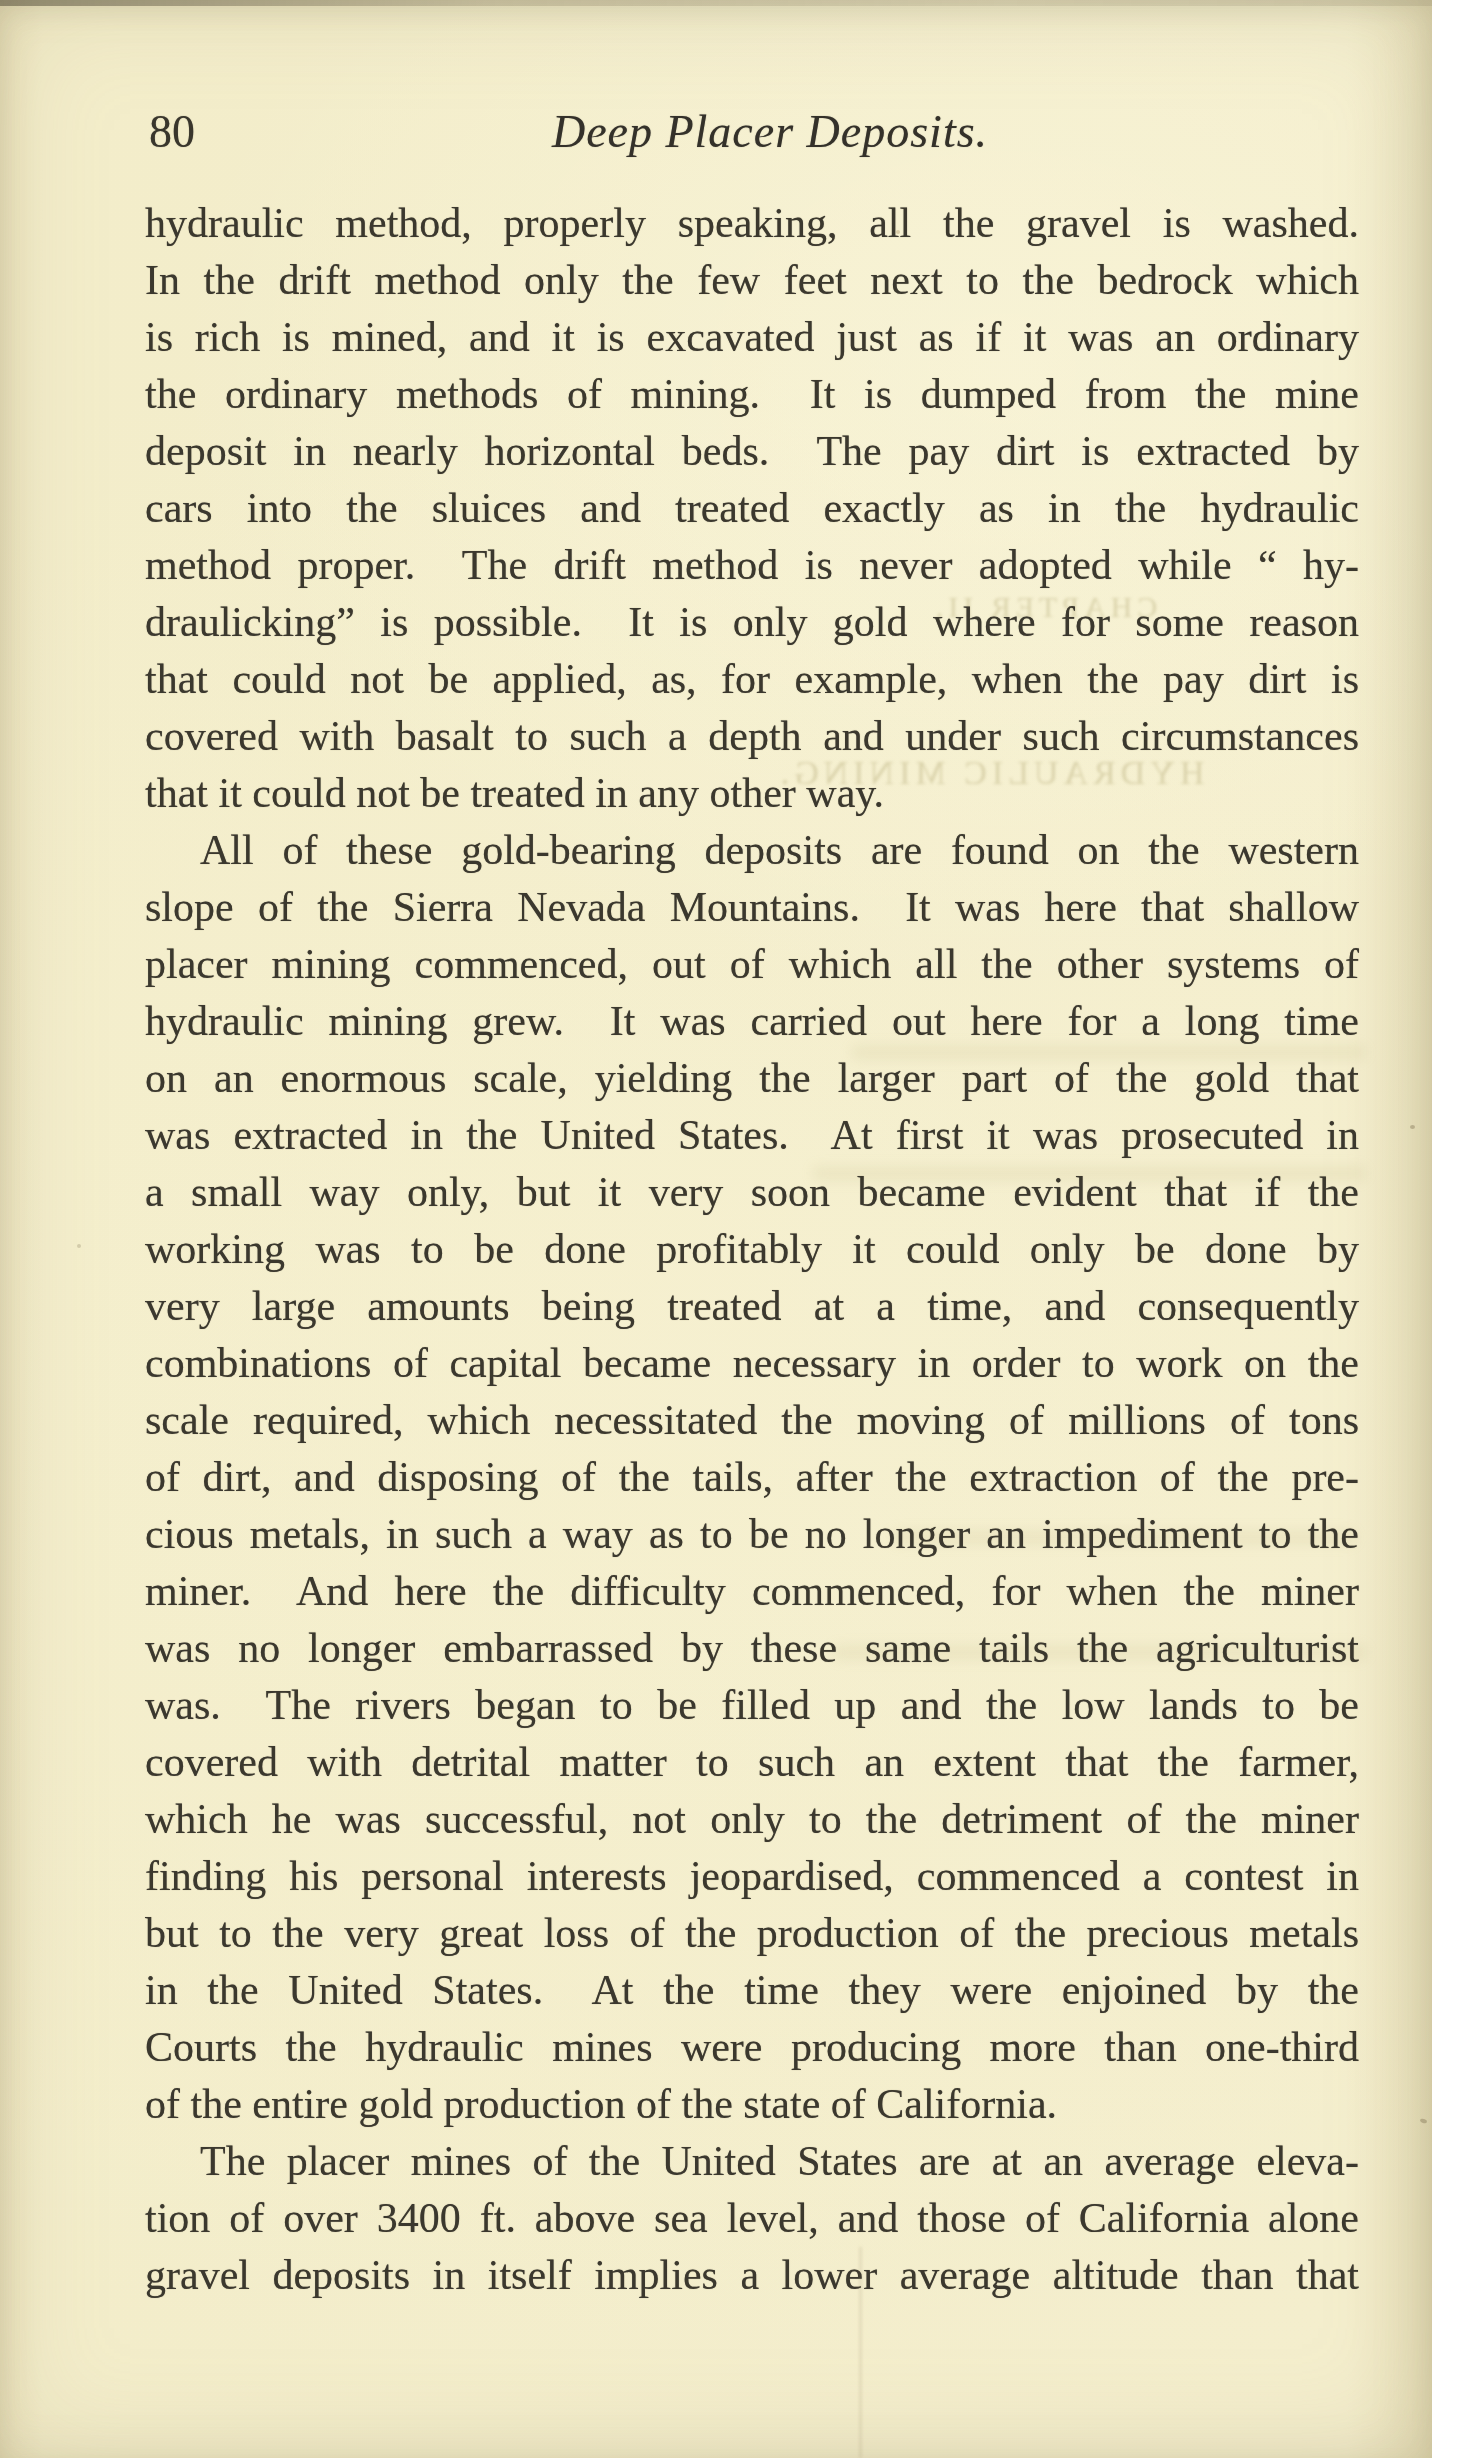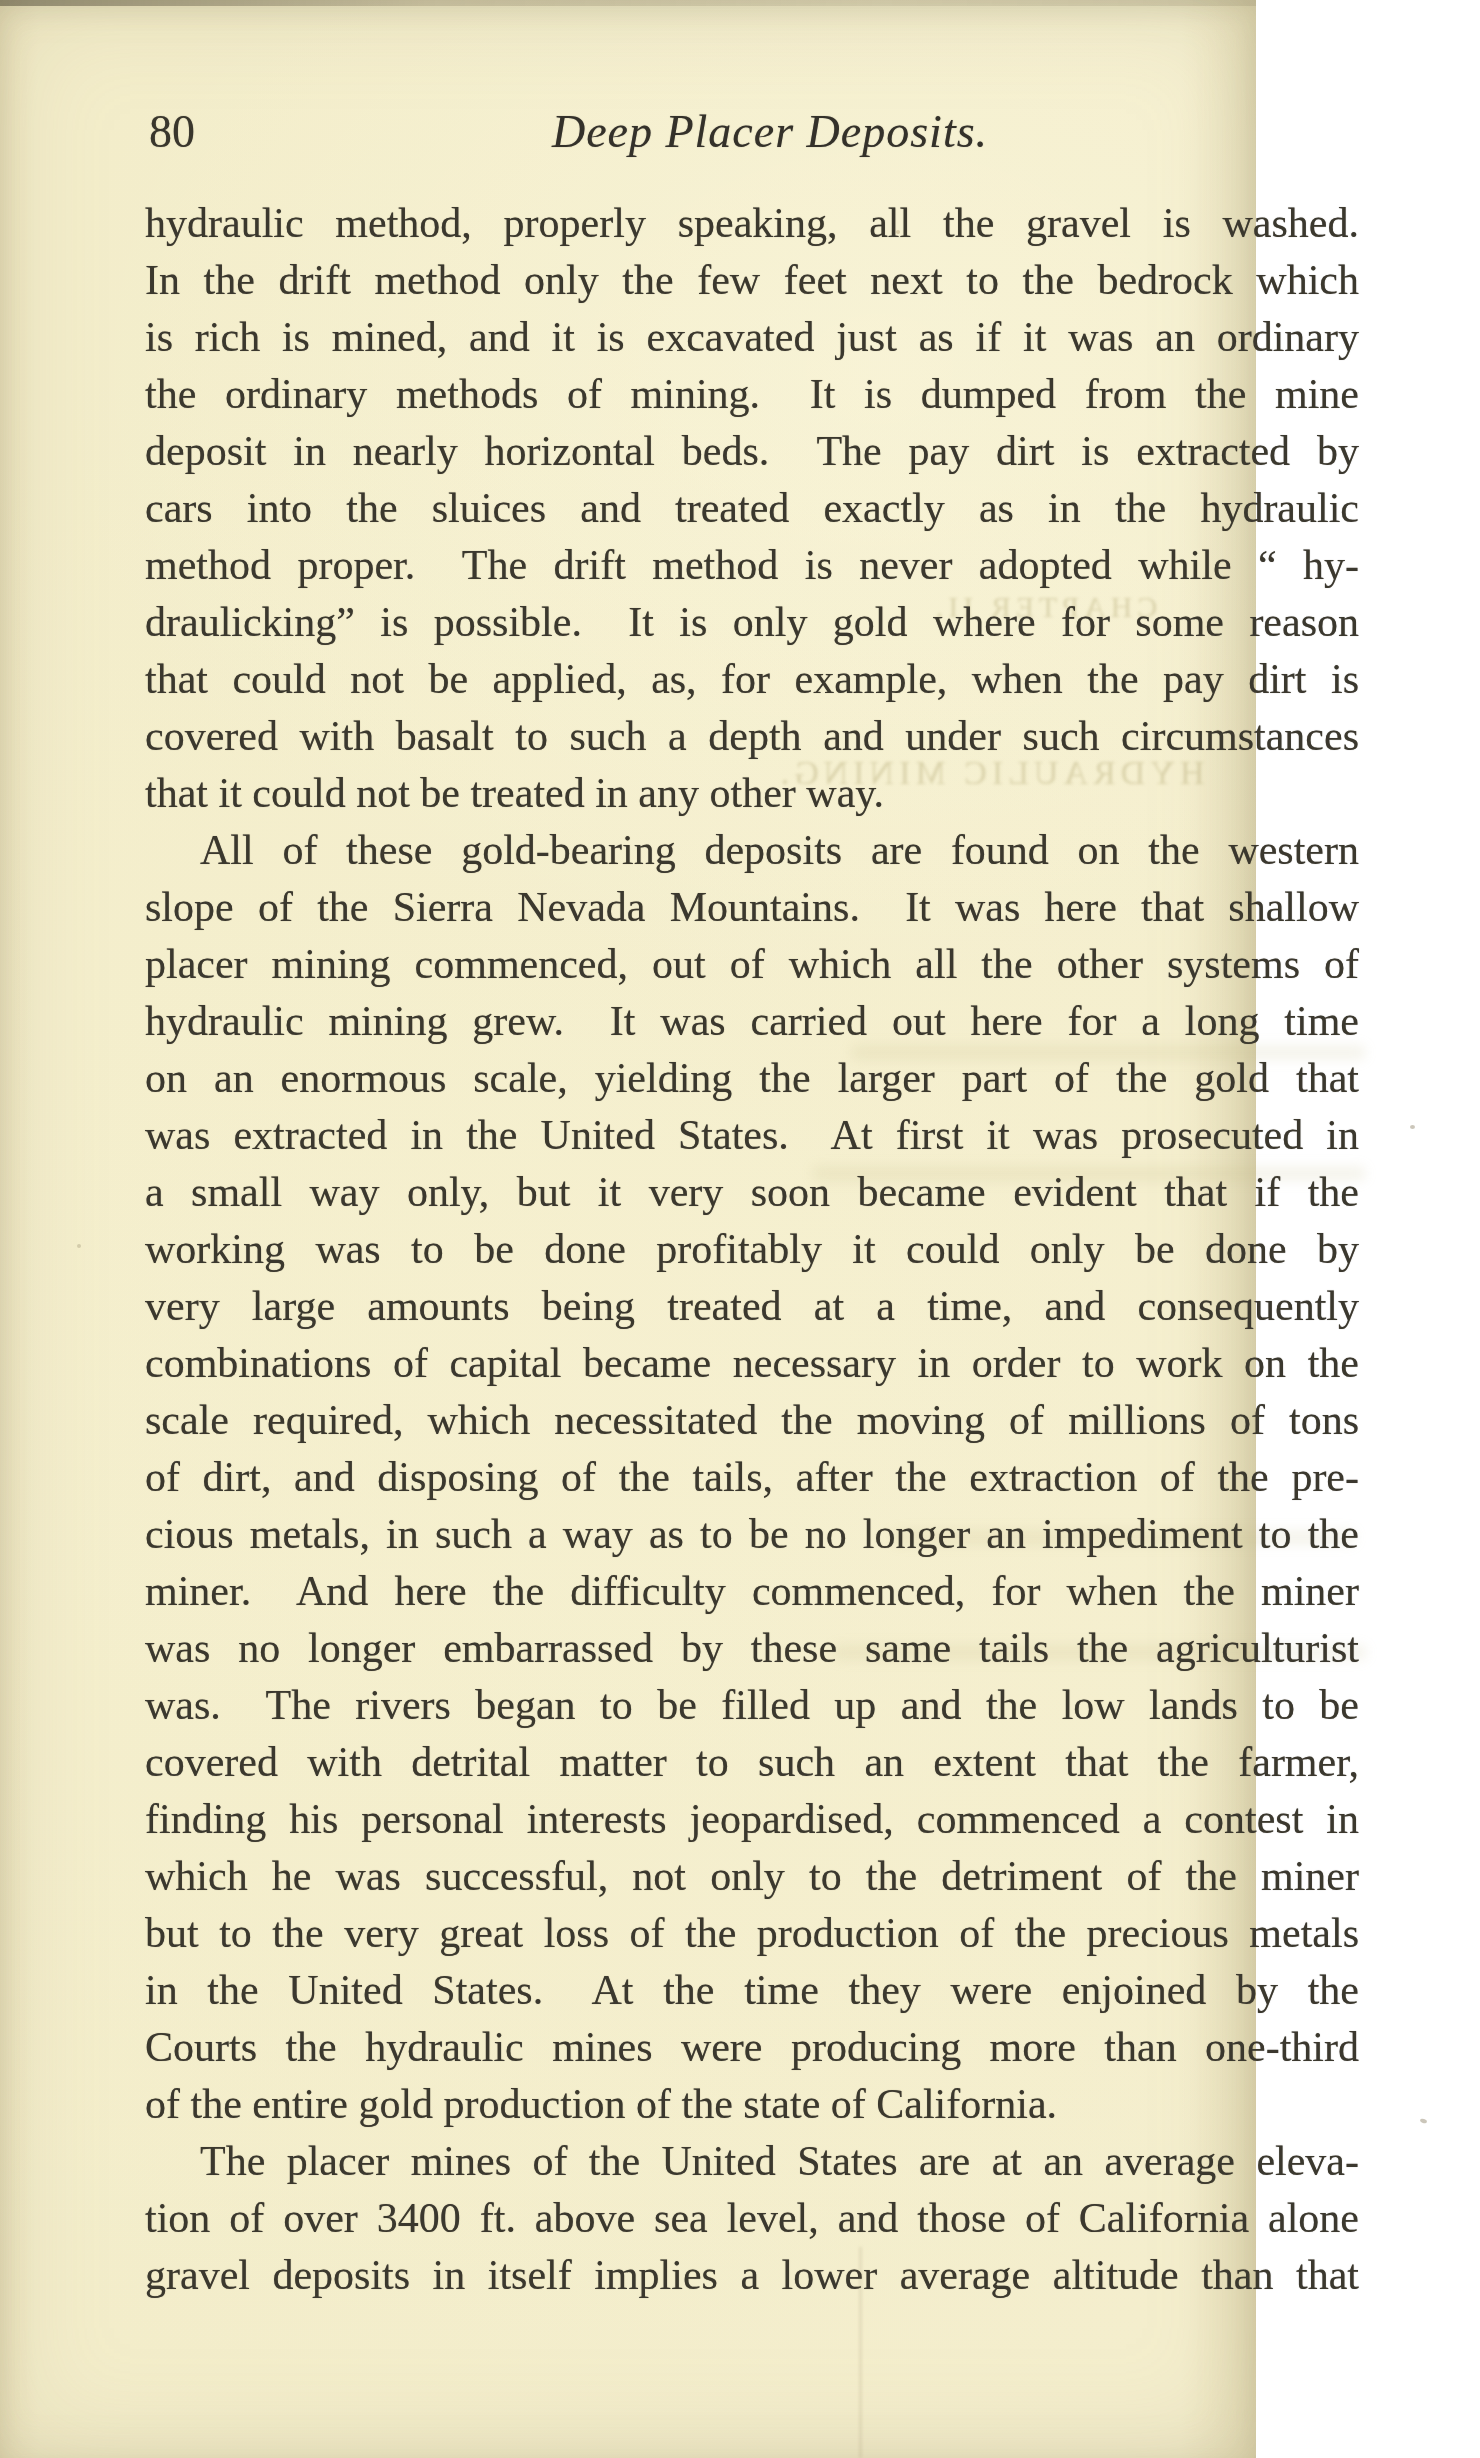--- a/index.html
+++ b/index.html
@@ -3,21 +3,21 @@
 <meta charset="utf-8">
 <style>
   html, body { margin: 0; padding: 0; }
   body {
     width: 1480px; height: 2458px;
     overflow: hidden;
     font-family: "Liberation Serif", "DejaVu Serif", serif;
   }
   .page {
     position: relative;
-    width: 1256px; height: 2458px;
+    width: 1432px; height: 2458px;
     background:
       radial-gradient(1188px 891px at 70% 15%, rgba(255,252,230,0.35), rgba(255,252,230,0) 70%),
       radial-gradient(1683px 1386px at 48% 55%, rgba(250,245,216,0.30), rgba(250,245,216,0) 78%),
       linear-gradient(90deg, #ece4bf 0%, #f3edca 3%, #f4eecd 94%, #eae2bc 100%);
     background-color: #f3edca;
     box-shadow:
       inset 0 0 109px rgba(165,152,110,0.22),
       inset -16px 0 46px rgba(150,138,100,0.15),
       inset 0 10px 22px rgba(130,120,88,0.14);
   }
@@ -121,22 +121,22 @@
       <div class="line">working was to be done profitably it could only be done by</div>
       <div class="line">very large amounts being treated at a time, and consequently</div>
       <div class="line">combinations of capital became necessary in order to work on the</div>
       <div class="line">scale required, which necessitated the moving of millions of tons</div>
       <div class="line">of dirt, and disposing of the tails, after the extraction of the pre-</div>
       <div class="line">cious metals, in such a way as to be no longer an impediment to the</div>
       <div class="line">miner.  And here the difficulty commenced, for when the miner</div>
       <div class="line">was no longer embarrassed by these same tails the agriculturist</div>
       <div class="line">was.  The rivers began to be filled up and the low lands to be</div>
       <div class="line">covered with detrital matter to such an extent that the farmer,</div>
+      <div class="line">which he was successful, not only to the detriment of the miner</div>
       <div class="line">finding his personal interests jeopardised, commenced a contest in</div>
-      <div class="line">which he was successful, not only to the detriment of the miner</div>
       <div class="line">but to the very great loss of the production of the precious metals</div>
       <div class="line">in the United States.  At the time they were enjoined by the</div>
       <div class="line">Courts the hydraulic mines were producing more than one-third</div>
       <div class="line end">of the entire gold production of the state of California.</div>
       <div class="line indent">The placer mines of the United States are at an average eleva-</div>
       <div class="line">tion of over 3400 ft. above sea level, and those of California alone</div>
       <div class="line">gravel deposits in itself implies a lower average altitude than that</div>
     </main>
 
   <div class="speck sp1"></div>

